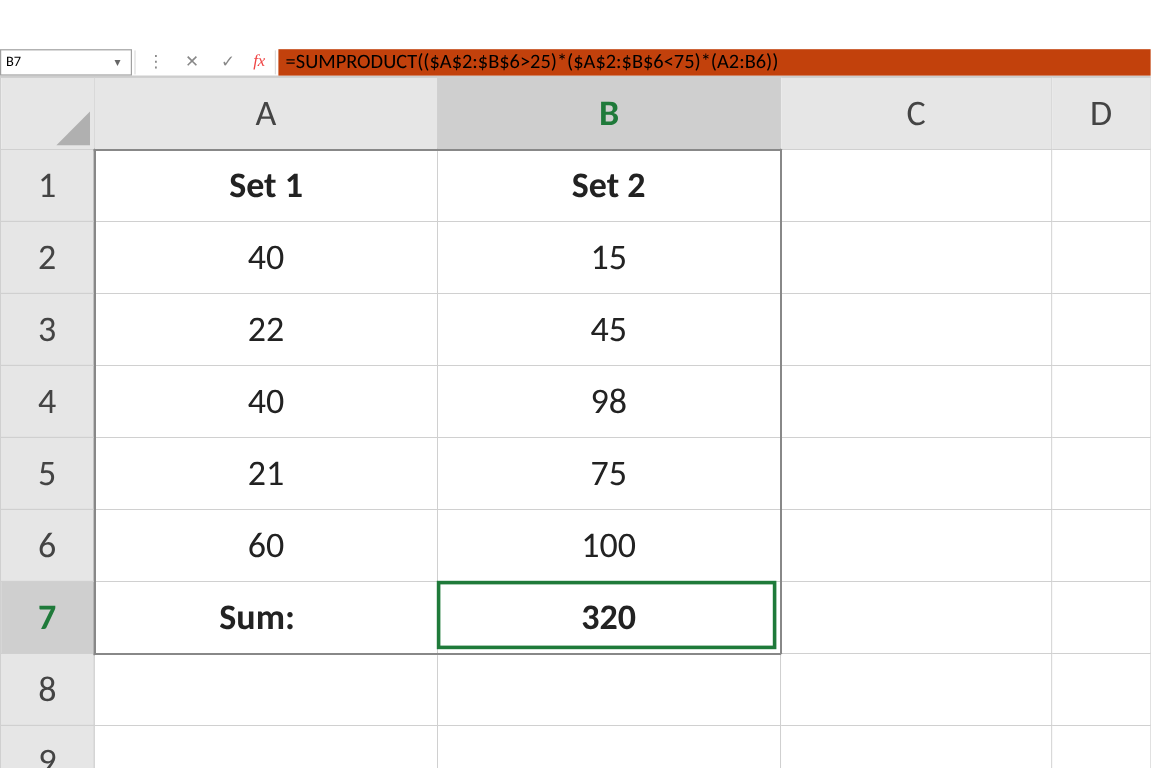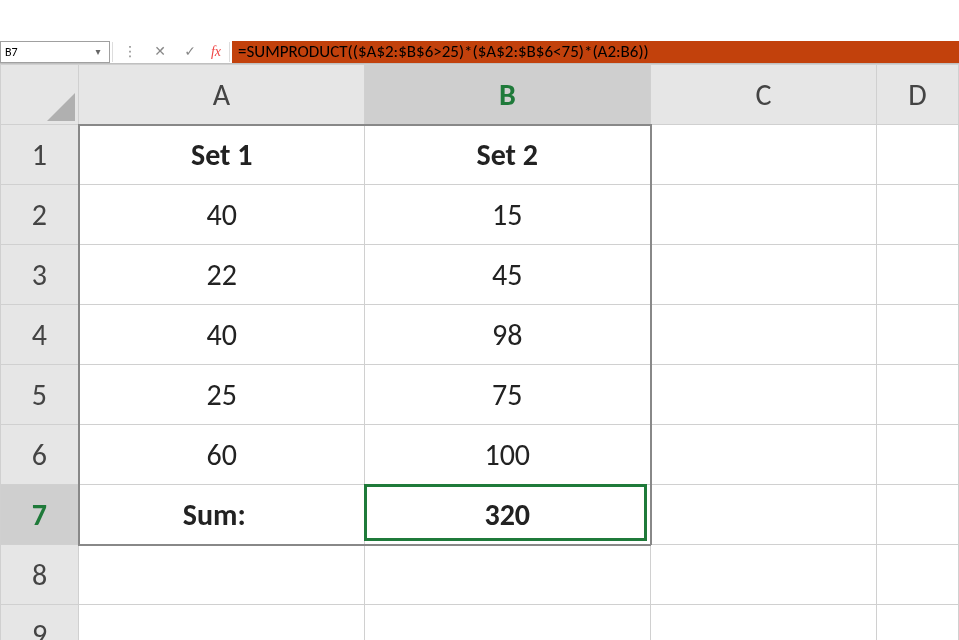--- a/index.html
+++ b/index.html
@@ -229,21 +229,21 @@
   </tr>
   <tr>
     <th class="row-h">4</th>
     <td class="cell thick-left">40</td>
     <td class="cell thick-right">98</td>
     <td class="cell"></td>
     <td class="cell"></td>
   </tr>
   <tr>
     <th class="row-h">5</th>
-    <td class="cell thick-left">25</td>
+    <td class="cell thick-left">21</td>
     <td class="cell thick-right">75</td>
     <td class="cell"></td>
     <td class="cell"></td>
   </tr>
   <tr>
     <th class="row-h">6</th>
     <td class="cell thick-left">60</td>
     <td class="cell thick-right">100</td>
     <td class="cell"></td>
     <td class="cell"></td>

